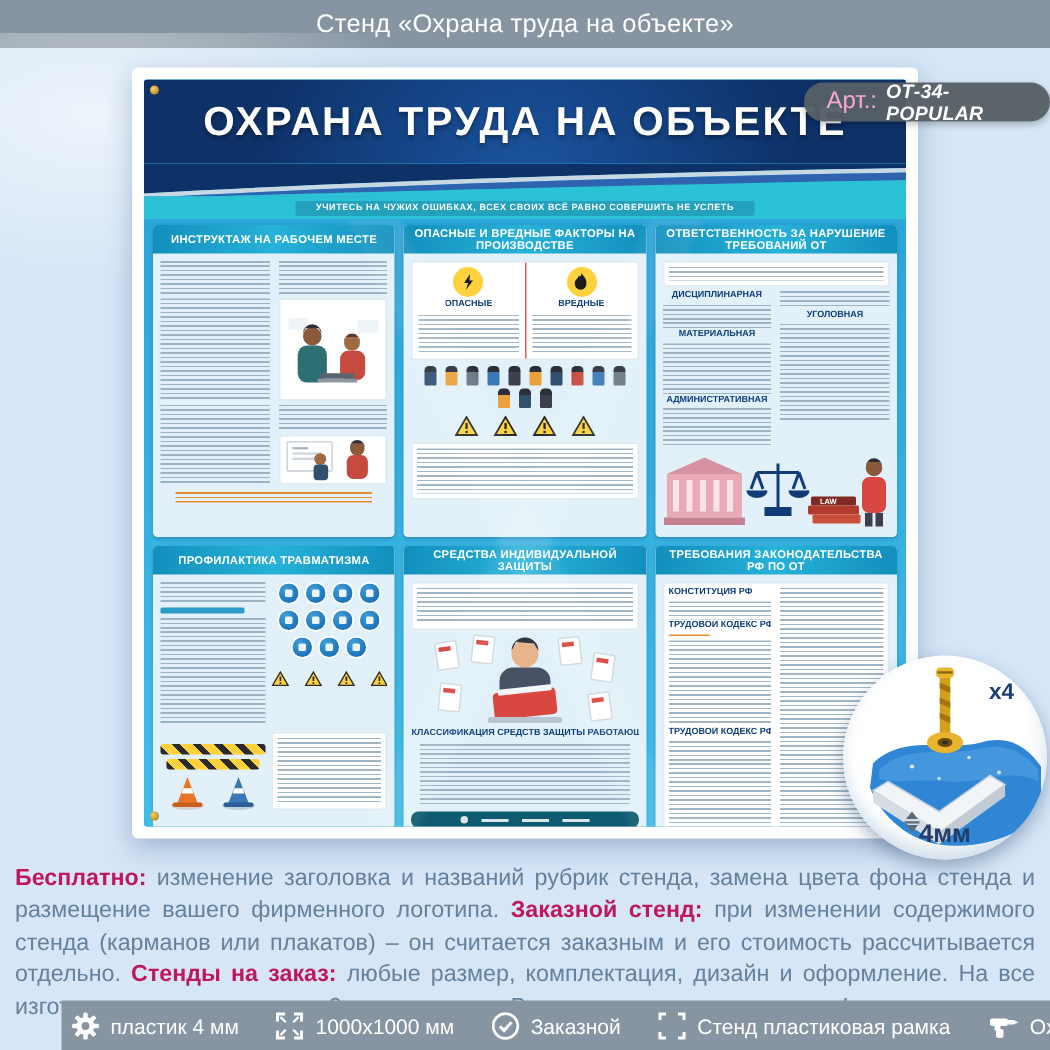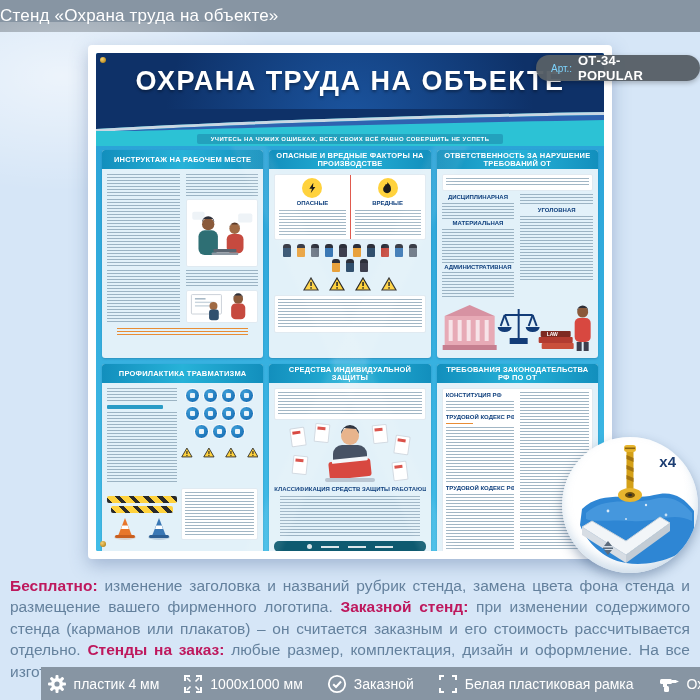--- a/index.html
+++ b/index.html
@@ -4,21 +4,21 @@
 <style>
   * { margin:0; padding:0; box-sizing:border-box; }
   html,body { width:700px; height:700px; }
   body {
     font-family:"Liberation Sans","DejaVu Sans",sans-serif;
     background:#d6e6f7; position:relative; overflow:hidden;
   }
   
   .topbar {
     position:absolute; left:0; top:0; width:700px; height:32px;
-    background:#8795a3; display:flex; align-items:center; 
+    background:#8795a3; display:flex; align-items:center; justify-content:center;
   }
   .topbar span { color:#ffffff; font-size:17px; letter-spacing:.2px; }
   
   .main { position:absolute; left:0; top:32px; width:700px; height:635px; background:#d6e6f7; }
   .main::before{ content:""; position:absolute; left:-40px; top:-10px; width:340px; height:180px;
     background:radial-gradient(ellipse at 30% 30%, rgba(255,255,255,.55), rgba(255,255,255,0) 65%); }
   
   .stand {
     position:absolute; left:88px; top:13px; width:524px; height:514px;
     background:#ffffff; border-radius:4px; padding:8px; z-index:10;
@@ -86,22 +86,22 @@
   .rail { height:7px; border-radius:2px; background:repeating-linear-gradient(45deg,#2a2a2a 0 4px,#ffd23d 4px 10px); }
   .p5foot { height:11px; border-radius:5px; background:#0e5a70; display:flex; align-items:center; justify-content:center; gap:9px; margin-top:3px; }
   .p5foot i { display:block; width:18px; height:2px; background:rgba(255,255,255,.85); }
   .p5foot i.dot { width:5px; height:5px; border-radius:50%; }
   
   .artbadge {
     position:absolute; left:536px; top:23px; height:26px; z-index:30;
     background:rgba(86,95,102,.96); border-radius:13px; padding:0 15px;
     display:flex; align-items:center; gap:6px; box-shadow:0 2px 5px rgba(0,0,0,.25);
   }
-  .artbadge .lab { color:#7dd3fc; font-size:10px; }
-  .artbadge .val { color:#fff; font-size:13px; font-weight:700; letter-spacing:.2px; }
+  .artbadge .lab { color:#f9a8d4; font-size:16px; }
+  .artbadge .val { color:#fff; font-size:13px; font-weight:700; letter-spacing:.2px;font-style:italic; }
   
   .circle-badge {
     position:absolute; left:562px; top:405px; width:136px; height:136px; border-radius:50%; z-index:30;
     background:radial-gradient(circle at 38% 30%, #ffffff 55%, #e9f0f6);
     box-shadow:0 5px 12px rgba(40,70,110,.4), inset 0 -6px 10px rgba(150,180,210,.35);
     overflow:hidden;
   }
   .circle-badge .x4 { position:absolute; right:22px; top:16px; font-size:15px; font-weight:800; color:#1d3e73; }
   .circle-badge .mm { position:absolute; left:0; right:0; bottom:7px; text-align:center;
     font-size:17px; font-weight:800; color:#223e66; }
@@ -499,20 +499,21 @@
         <ellipse cx="68" cy="58" rx="5" ry="3" fill="#6b4e0c"></ellipse>
         <ellipse cx="68" cy="58" rx="2" ry="1.2" fill="#2d2d2d"></ellipse>
       </g>
       <g fill="#5b6b7c">
         <polygon points="46,104 50,109 42,109"></polygon>
         <rect x="41" y="110.5" width="10" height="1.5"></rect>
         <polygon points="46,118 50,113 42,113"></polygon>
       </g>
     </svg>
     <span class="x4">x4</span>
+    <span class="mm">4мм</span>
   </div>
 
   <p class="desc">
     <b>Бесплатно:</b><span> изменение заголовка и названий рубрик стенда, замена цвета фона стенда и размещение вашего фирменного логотипа. </span><b>Заказной стенд:</b><span> при изменении содержимого стенда (карманов или плакатов) – он считается заказным и его стоимость рассчитывается отдельно. </span><b>Стенды на заказ:</b><span> любые размер, комплектация, дизайн и оформление. На все изготовленные стенды даем 2 года гарантии. Выгодно, эстетично и надежно!</span>
   </p>
 </div>
 
 <div class="botbar">
   <div class="bitem">
     <svg width="20" height="20" viewBox="0 0 20 20">
@@ -553,21 +554,21 @@
   </div>
   <div class="bitem">
     <svg width="20" height="20" viewBox="0 0 20 20">
       <g stroke="#ffffff" stroke-width="2" fill="none">
         <path d="M2 6 V2 H6"></path>
           <path d="M14 2 H18 V6"></path>
           <path d="M18 14 V18 H14"></path>
           <path d="M6 18 H2 V14"></path>
       </g>
     </svg>
-    <span>Белая пластиковая рамка</span>
+    <span>Стенд пластиковая рамка</span>
   </div>
   <div class="bitem">
     <svg width="22" height="20" viewBox="0 0 22 20">
       <g fill="#ffffff">
         <rect x="2" y="5" width="12" height="5" rx="1.5"></rect>
         <rect x="14" y="6" width="4" height="3"></rect>
         <polygon points="18,6.2 21,7.5 18,8.8"></polygon>
         <rect x="5" y="10" width="4" height="3"></rect>
         <rect x="6" y="12" width="5" height="6" rx="1.5"></rect>
       </g>

